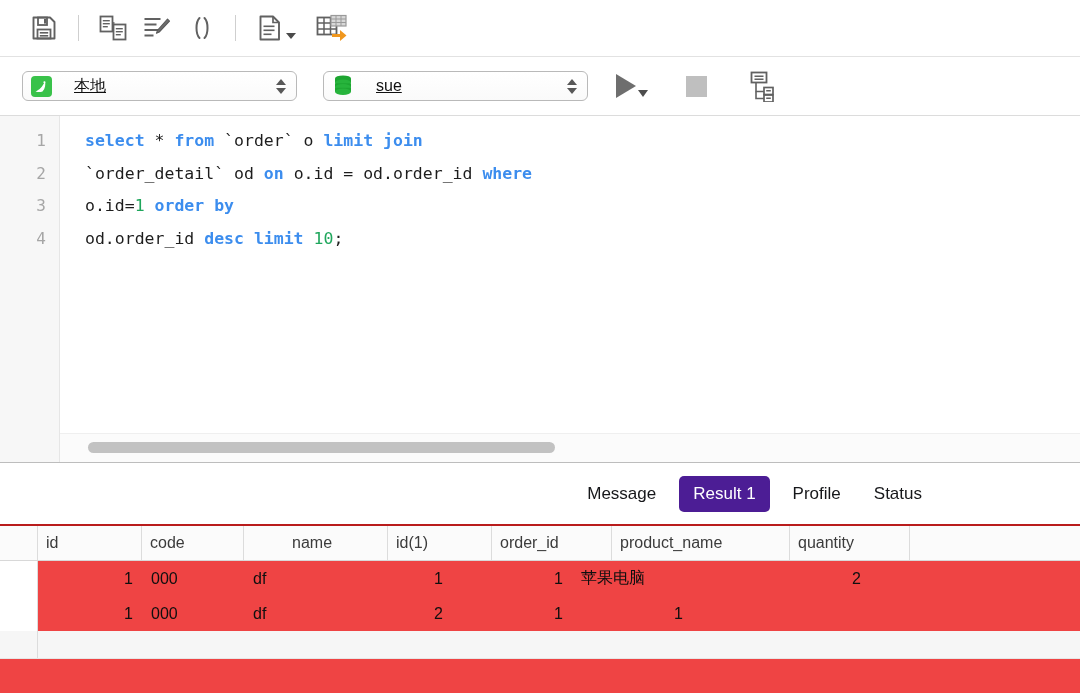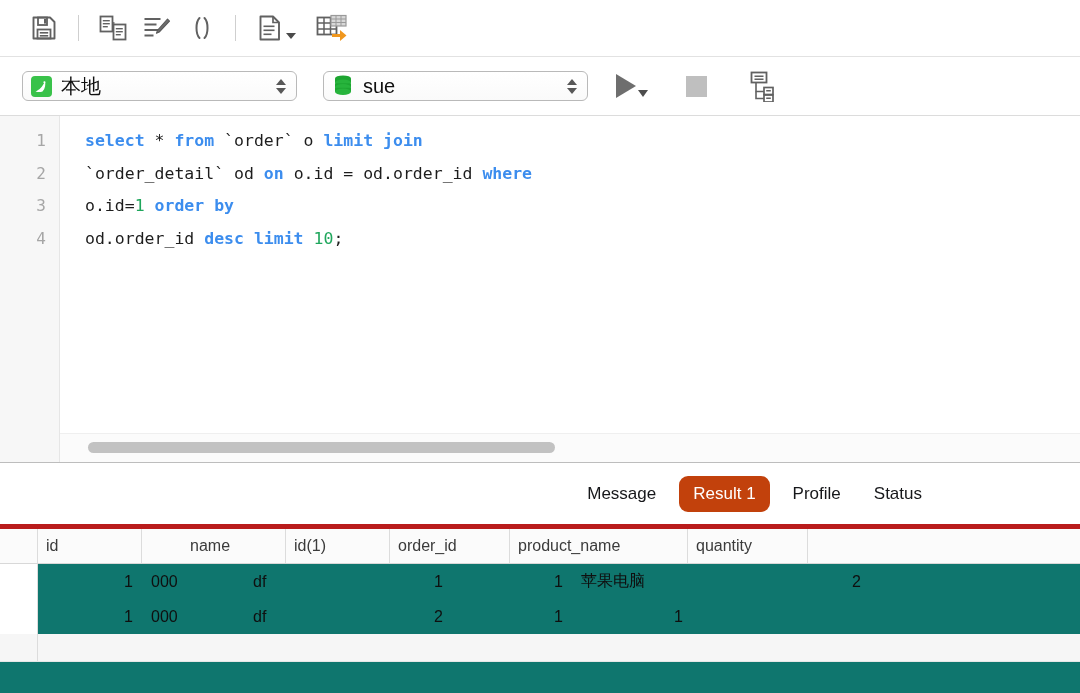--- a/index.html
+++ b/index.html
@@ -78,25 +78,26 @@
     background: linear-gradient(#ffffff, #fafafa);
     display: flex;
     align-items: center;
     padding: 0 6px 0 8px;
     box-sizing: border-box;
     position: relative;
   }
   .combo.conn { width: 275px; }
   .combo.db   { width: 265px; margin-left: 26px; }
   .combo-label {
-    font-size: 20px;
+    font-size: 16px;
     color: #101010;
-    margin-left: 9px;
+    margin-left: 22px;
     white-space: nowrap;
     overflow: hidden;
+    text-decoration: underline;
   }
   .combo .stepper {
     margin-left: auto;
     display: flex;
     flex-direction: column;
     align-items: center;
     justify-content: center;
     gap: 3px;
     padding-right: 4px;
   }
@@ -224,32 +225,31 @@
   }
   .tab {
     font-size: 17px;
     color: #16171a;
     padding: 5px 10px;
     margin-left: 13px;
     border-radius: 5px;
     white-space: nowrap;
   }
   .tab.active {
-    background: #c2410c;
+    background: #4c1d95;
     color: #ffffff;
     padding: 8px 14px;
-    border-radius: 9px;
   }
 
   
   .grid {
     flex: 1;
     position: relative;
-    background: #0f766e;
-    border-top: 5px solid #b91c1c;
+    background: #ef4444;
+    border-top: 2px solid #b91c1c;
     box-sizing: border-box;
     overflow: hidden;
   }
   .grid-row {
     display: flex;
     height: 35px;
     box-sizing: border-box;
   }
   .grid-head {
     height: 35px;
@@ -448,20 +448,21 @@
       <div class="tab">Message</div>
       <div class="tab active">Result 1</div>
       <div class="tab">Profile</div>
       <div class="tab">Status</div>
     </div>
 
   <div class="grid">
     <div class="grid-row grid-head" id="gridhead">
       <div class="rowhead-cell"></div>
     <div class="cell" style="width: 104px; min-width: 104px;">id</div>
+        <div class="cell" style="width: 102px; min-width: 102px;">code</div>
         <div class="cell" style="width: 104px; min-width: 104px; margin-left: 40px;">name</div>
         <div class="cell" style="width: 104px; min-width: 104px;">id(1)</div>
         <div class="cell" style="width: 120px; min-width: 120px;">order_id</div>
         <div class="cell" style="width: 178px; min-width: 178px;">product_name</div>
         <div class="cell" style="width: 120px; min-width: 120px;">quantity</div>
       </div>
     <div id="gridbody">
         <div class="grid-row data-row">
           <div class="rowhead-cell"></div>
           <div class="cell num-al" style="width: 104px; min-width: 104px;">1</div>

